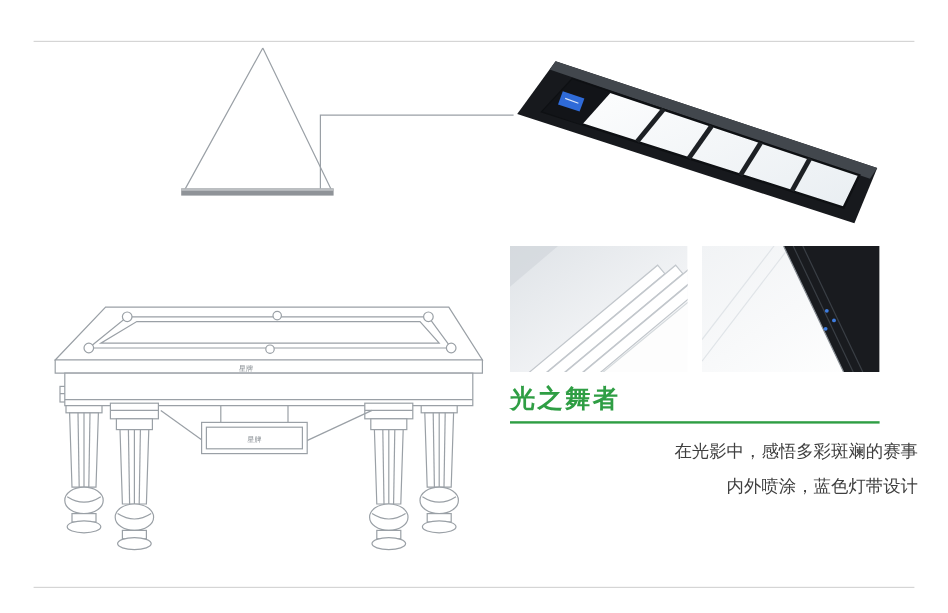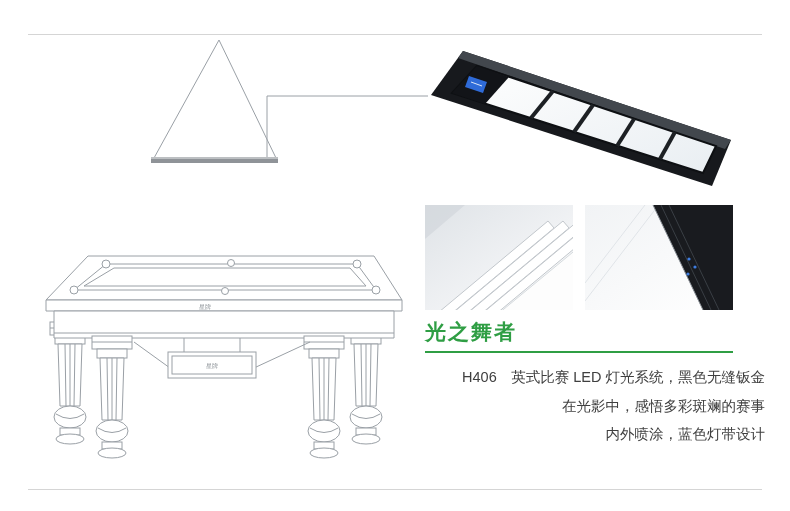--- a/index.html
+++ b/index.html
@@ -149,18 +149,17 @@
     <g fill="#3f7de0">
       <circle cx="104" cy="54" r="1.6"></circle>
       <circle cx="110" cy="62" r="1.6"></circle>
       <circle cx="103" cy="69" r="1.6"></circle>
     </g>
   </svg>
 
   <div class="title">光之舞者</div>
   <div class="underline"></div>
   <div class="desc">
-    <p>H406　英式比赛 LED 灯光系统，黑色无缝钣金</p>
     <p>在光影中，感悟多彩斑斓的赛事</p>
     <p>内外喷涂，蓝色灯带设计</p>
   </div>
 
 </div>
 
 </body></html>

